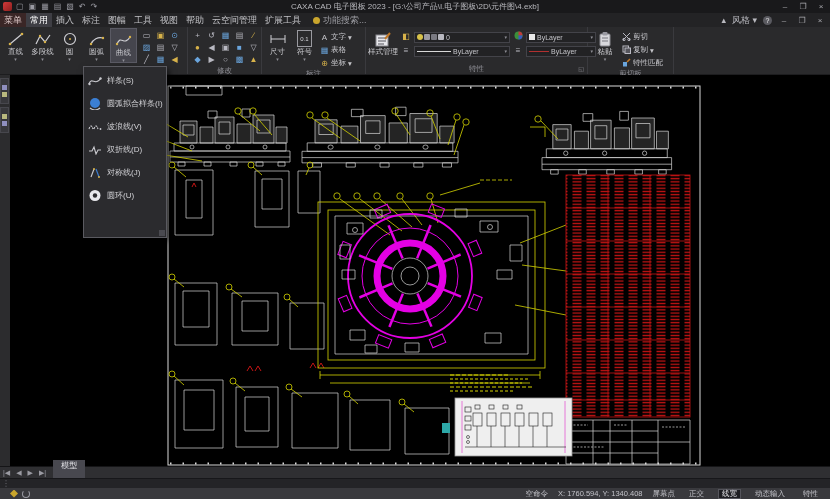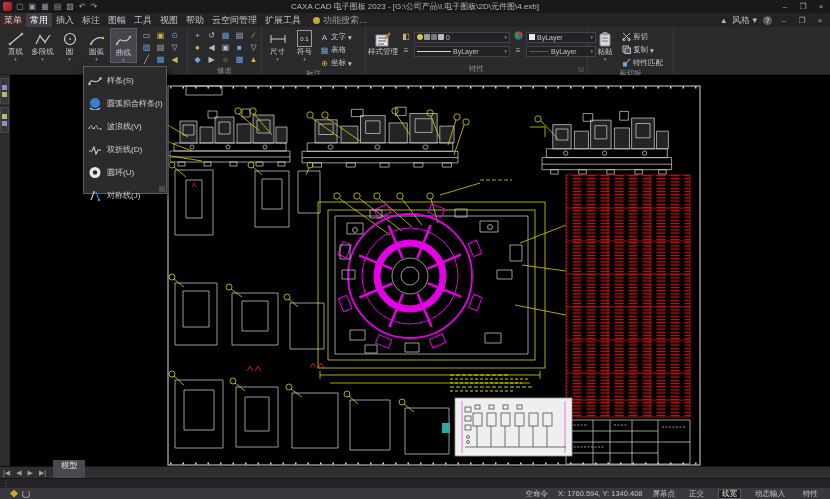--- a/index.html
+++ b/index.html
@@ -53,21 +53,21 @@
     height:11px; font-size:7px; color:#c5c5ca; padding:0 2px; gap:2px; }
   .combo .carrow { margin-left:auto; font-size:5px; color:#8f8f96; }
   .swatch { width:6px; height:6px; background:#e8e8e8; display:inline-block; }
   .lsample { width:34px; height:0; border-top:1.5px solid #d8d8d8; }
   .lsample.red { border-top:1px solid #b23030; }
   .prop-right { display:flex; flex-direction:column; gap:2px; margin-left:3px; padding-top:3px; }
   .prow { display:flex; align-items:center; gap:3px; }
   .layericons { display:flex; gap:1px; }
   .layericons i { width:6px; height:6px; display:inline-block; border-radius:1px; }
   
-  .curve-menu { position:absolute; left:83px; top:66px; width:84px; height:128px;
+  .curve-menu { position:absolute; left:83px; top:66px; width:84px; height:172px;
     background:#2b2b2e; border:1px solid #5a5a60; box-shadow:2px 3px 6px rgba(0,0,0,.6);
     z-index:60; padding-top:2px; }
   .cmi { height:23px; display:flex; align-items:center; gap:4px; padding:0 3px; font-size:8px; color:#d2d2d6; }
   .cmi .ci { width:16px; height:15px; display:flex; align-items:center; justify-content:center; }
   .menu-grip { position:absolute; right:1px; bottom:1px; width:6px; height:6px; background:#4a4a50; }
   
   .sidestrip { position:absolute; left:0; top:75px; width:10px; height:391px; background:#2c2c2e; }
   .vtab { width:9px; height:26px; margin:3px 0 2px 0; background:#37373b; border:1px solid #47474d;
     display:flex; flex-direction:column; align-items:center; justify-content:center; gap:2px; }
   .vtab i { width:5px; height:5px; background:#8f8fbf; display:block; }
@@ -737,37 +737,37 @@
     <div class="cmi">
       <span class="ci">
         <svg width="14" height="10">
             <polyline points="1,6 4,6 6,2 8,9 10,5 13,5" fill="none" stroke="#c9c9ce" stroke-width="1.1"></polyline>
           </svg>
       </span>
       <span>双折线(D)</span>
     </div>
     <div class="cmi">
       <span class="ci">
-        <svg width="14" height="13">
-            <circle cx="7" cy="6.5" r="5.5" fill="#e8e8ec"></circle>
-            <circle cx="7" cy="6.5" r="2.2" fill="#2b2b2e"></circle>
-          </svg>
-      </span>
-      <span>圆环(U)</span>
-    </div>
-    <div class="cmi">
-      <span class="ci">
         <svg width="14" height="12">
             <line x1="3" y1="10" x2="6" y2="2" stroke="#c9c9ce" stroke-width="1.2"></line>
             <line x1="8" y1="2" x2="11" y2="10" stroke="#3b7fd4" stroke-width="1.2"></line>
             <circle cx="6" cy="2" r="1" fill="#d7b24a"></circle>
             <circle cx="11" cy="10" r="1" fill="#d7b24a"></circle>
           </svg>
       </span>
       <span>对称线(J)</span>
+    </div>
+    <div class="cmi">
+      <span class="ci">
+        <svg width="14" height="13">
+            <circle cx="7" cy="6.5" r="5.5" fill="#e8e8ec"></circle>
+            <circle cx="7" cy="6.5" r="2.2" fill="#2b2b2e"></circle>
+          </svg>
+      </span>
+      <span>圆环(U)</span>
     </div>
     <span class="menu-grip"></span>
   </div>
 
   <div class="sheetbar">
     <span class="navg">|◀</span>
     <span class="navg">◀</span>
     <span class="navg">▶</span>
     <span class="navg">▶|</span>
     <span class="mtab">模型</span>

